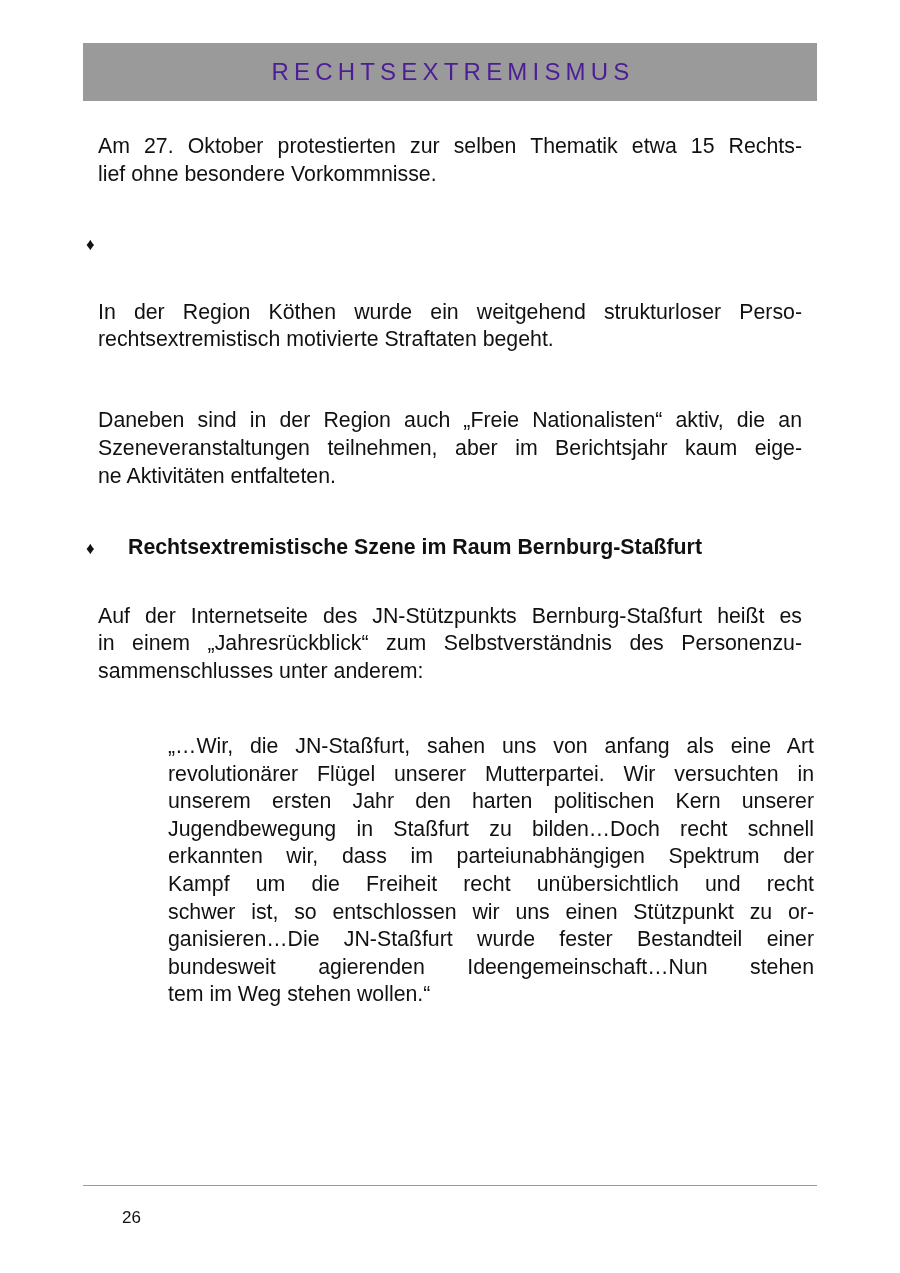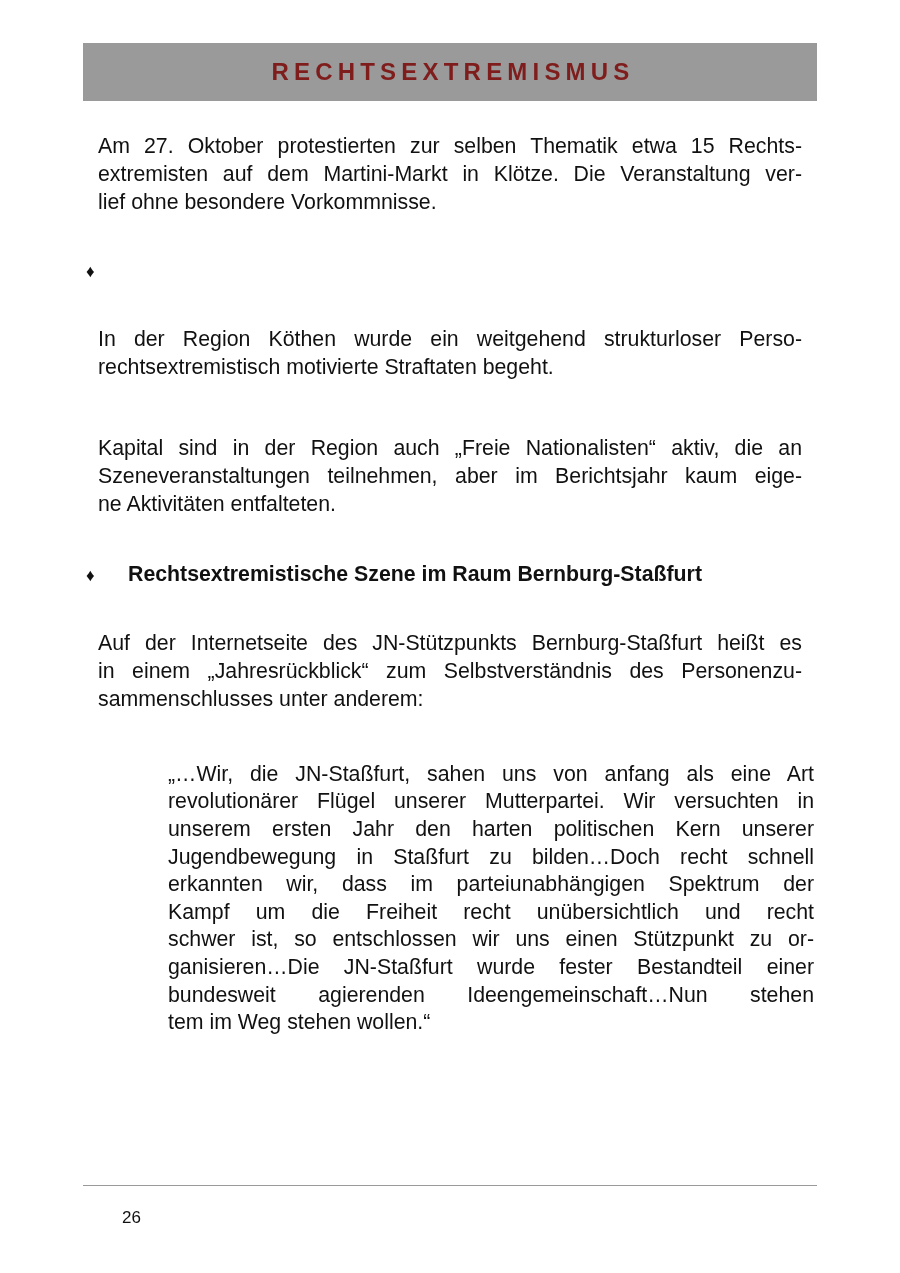--- a/index.html
+++ b/index.html
@@ -20,22 +20,22 @@
       left: 83px;
       top: 43px;
       width: 734px;
       height: 58px;
       background: #9a9a9a;
       display: flex;
       align-items: center;
       justify-content: center;
     }
     .header-title {
-      color: #7f1d1d;
-      font-weight: bold;
+      color: #4c1d95;
+      font-weight: normal;
       font-size: 24px;
       letter-spacing: 5.2px;
       padding-left: 6px;
     }
     .content {
       position: absolute;
       left: 86px;
       top: 121px;
       width: 728px;
     }
@@ -89,41 +89,40 @@
 <body>
 
 <div class="header-bar">
   <span class="header-title">RECHTSEXTREMISMUS</span>
 </div>
 
 <div class="content">
 
   <p class="para">
     <span class="jl">Am 27. Oktober protestierten zur selben Thematik etwa 15 Rechts-</span>
-    <span class="jl">extremisten auf dem Martini-Markt in Klötze. Die Veranstaltung ver-</span>
     <span class="line">lief ohne besondere Vorkommnisse.</span>
   </p>
 
   <div class="gap-after-para" style="height:30px"></div>
 
   <h2 class="heading">
     <span class="bullet">♦</span>
   </h2>
 
   <div class="gap-after-para" style="height:28px"></div>
 
   <p class="para">
     <span class="jl">In der Region Köthen wurde ein weitgehend strukturloser Perso-</span>
     <span class="line">rechtsextremistisch motivierte Straftaten begeht.</span>
   </p>
 
   <div class="gap-after-para" style="height:29px"></div>
 
   <p class="para">
-    <span class="jl">Kapital sind in der Region auch „Freie Nationalisten“ aktiv, die an</span>
+    <span class="jl">Daneben sind in der Region auch „Freie Nationalisten“ aktiv, die an</span>
     <span class="jl">Szeneveranstaltungen teilnehmen, aber im Berichtsjahr kaum eige-</span>
     <span class="line">ne Aktivitäten entfalteten.</span>
   </p>
 
   <div class="gap-after-para" style="height:30px"></div>
 
   <h2 class="heading">
     <span class="bullet">♦</span>
     <span>Rechtsextremistische Szene im Raum Bernburg-Staßfurt</span>
   </h2>

